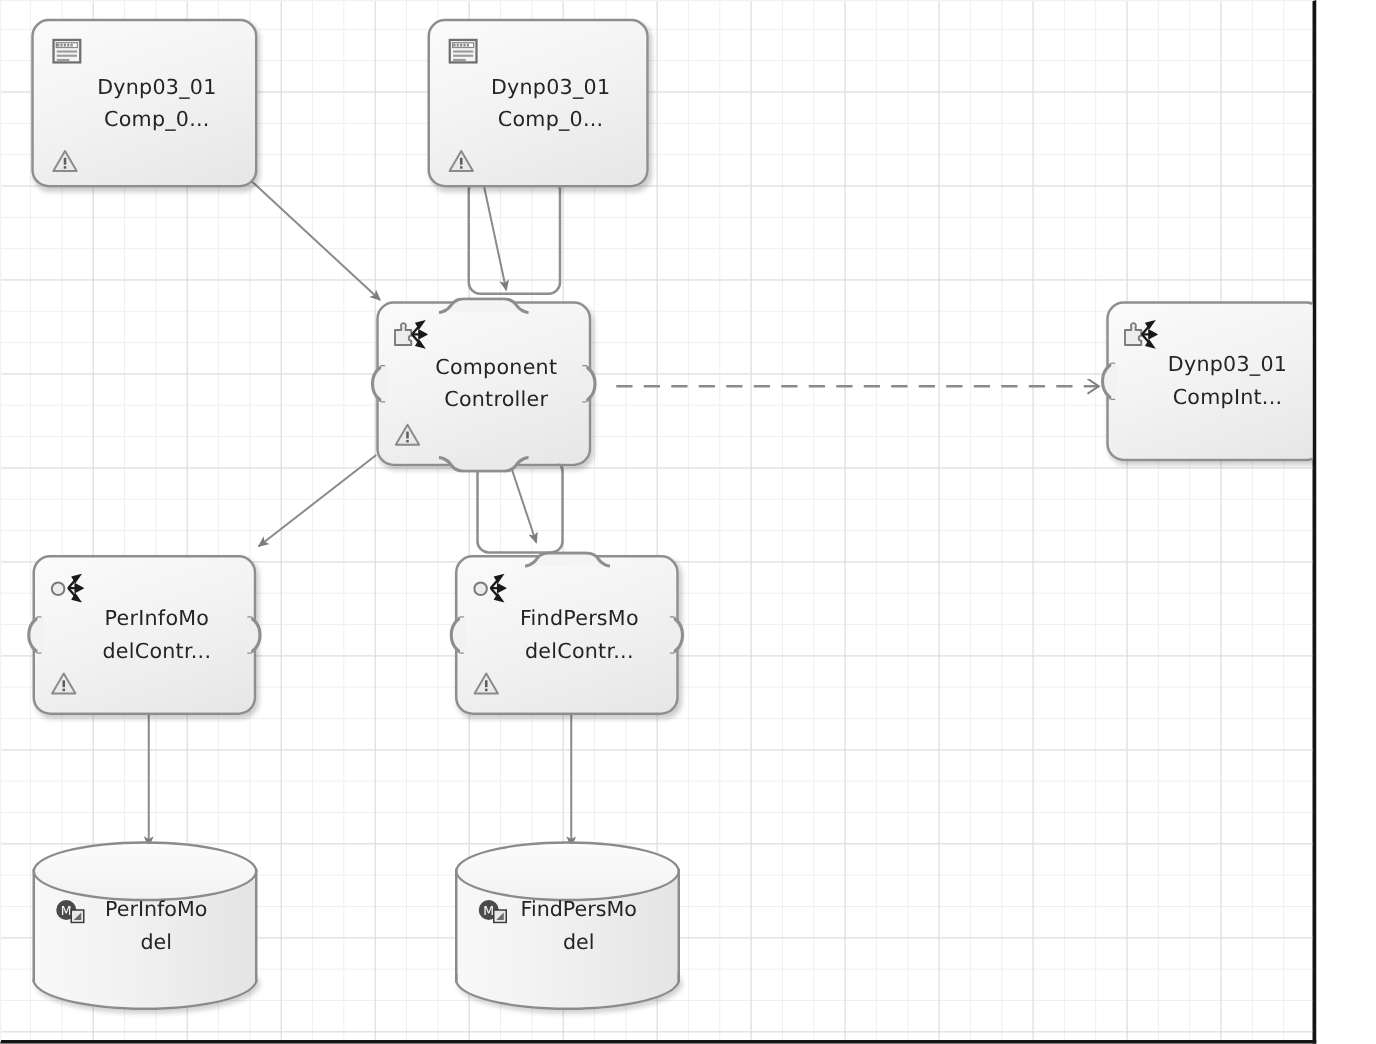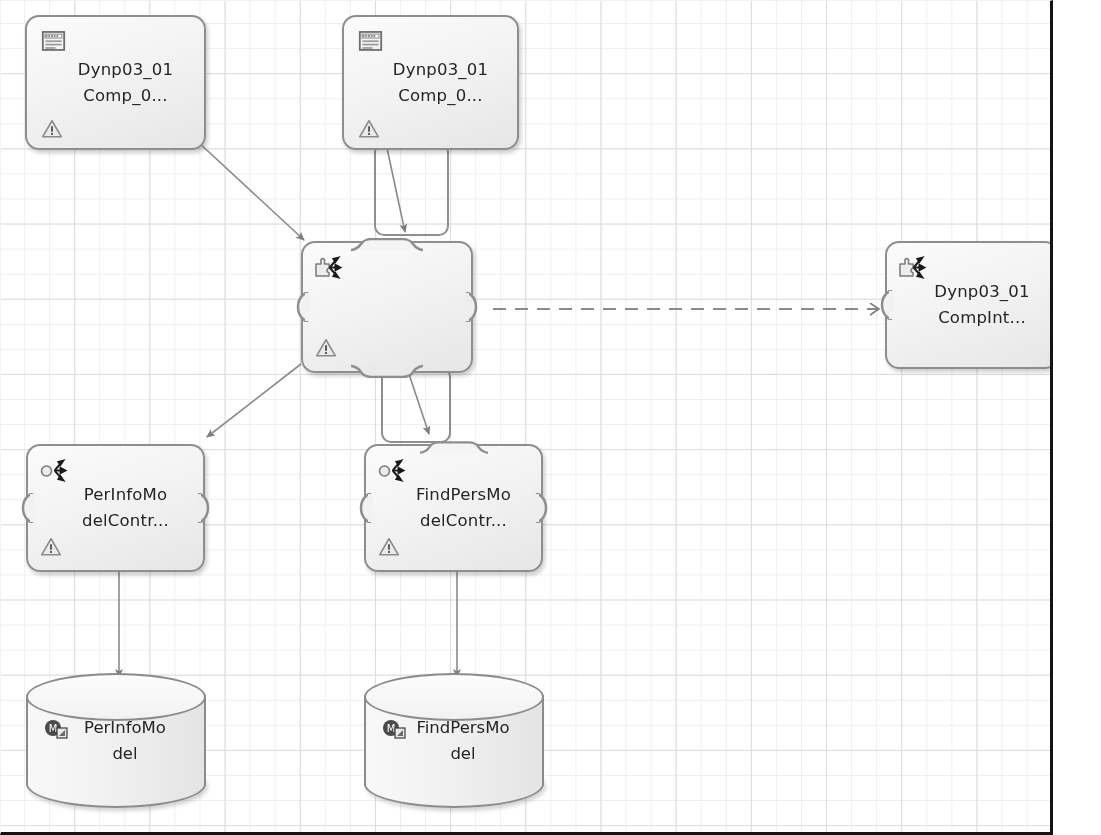--- a/index.html
+++ b/index.html
@@ -328,20 +328,22 @@
         <g stroke="#1a1a1a" stroke-width="1.9" fill="#1a1a1a">
           <line x1="16" y1="14.5" x2="26" y2="14.5"></line>
           <polygon points="27.5,14.5 22.5,11.8 22.5,17.2"></polygon>
           <line x1="17" y1="14" x2="24" y2="6"></line>
           <polygon points="25.4,4.6 20.4,5.8 22.3,9"></polygon>
           <line x1="17" y1="15" x2="24" y2="23"></line>
           <polygon points="25.4,24.4 20.4,23.2 22.3,20"></polygon>
         </g>
       </svg>
     </span>
+    <div class="node-label">Component
+Controller</div>
     <span class="node-warn-icon" style="left:12px; bottom:12px;">
       <svg viewBox="0 0 24 24" width="22" height="22">
         <path d="M12 3 L22.2 20.5 L1.8 20.5 Z" fill="#eaeaea" stroke="#8a8a8a" stroke-width="1.7" stroke-linejoin="round"></path>
         <rect x="10.9" y="9" width="2.2" height="6" fill="#5d5d5d"></rect>
         <rect x="10.9" y="16.3" width="2.2" height="2.2" fill="#5d5d5d"></rect>
       </svg>
     </span>
   </div>
 
   <div class="node" style="left:884px; top:240px; width:174px; height:128px;">

